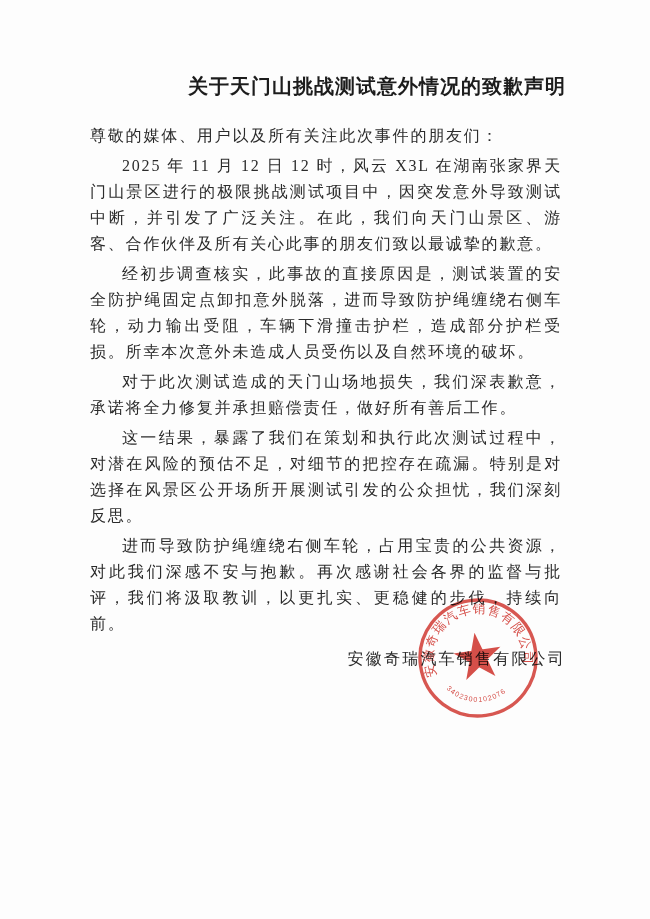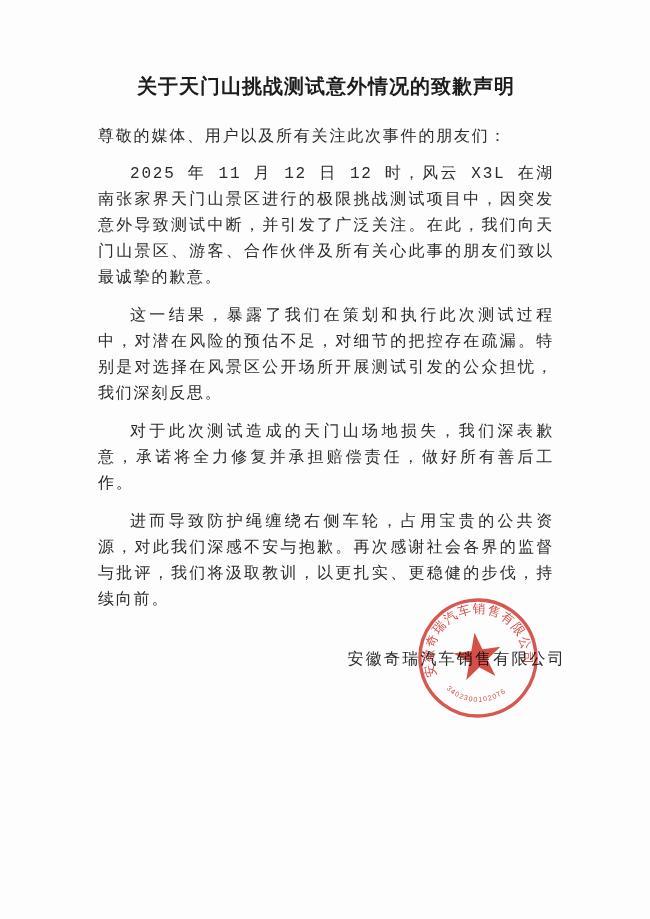--- a/index.html
+++ b/index.html
@@ -19,34 +19,34 @@
     left: 86px; top: 73px;
     width: 480px;
     color: #2b2b2b;
   }
   .doc-title {
     margin: 0 0 24px 0;
     font-family: "Liberation Sans", "DejaVu Sans", sans-serif;
     font-size: 20px;
     font-weight: bold;
     line-height: 26px;
-    text-align: center;
+    text-align: right;
     letter-spacing: 1px;
     color: #1c1c1c;
   }
   .line, .para {
-    margin: 12px;
+    margin: 4px;
     font-size: 16px;
     line-height: 26px;
     letter-spacing: 1.8px;
     text-align: justify;
     text-justify: inter-character;
     color: #2b2b2b;
   }
-  .para { text-indent: 2em; font-family: Liberation Mono, monospace; }
+  .para { text-indent: 2em; }
   .signature {
     position: absolute;
     top: 643px;
     right: 84px;
     text-align: right;
     font-size: 16px;
     line-height: 31px;
     letter-spacing: 2.2px;
     color: #2b2b2b;
   }
@@ -64,24 +64,25 @@
 
 <div class="page">
   <div class="content">
 
     <h1 class="doc-title">关于天门山挑战测试意外情况的致歉声明</h1>
 
     <p class="line">尊敬的媒体、用户以及所有关注此次事件的朋友们：</p>
 
     <p class="para">2025 年 11 月 12 日 12 时，风云 X3L 在湖南张家界天门山景区进行的极限挑战测试项目中，因突发意外导致测试中断，并引发了广泛关注。在此，我们向天门山景区、游客、合作伙伴及所有关心此事的朋友们致以最诚挚的歉意。</p>
 
+    <p class="para">经初步调查核实，此事故的直接原因是，测试装置的安全防护绳固定点卸扣意外脱落，进而导致防护绳缠绕右侧车轮，动力输出受阻，车辆下滑撞击护栏，造成部分护栏受损。所幸本次意外未造成人员受伤以及自然环境的破坏。</p>
+
+    <p class="para">对于此次测试造成的天门山场地损失，我们深表歉意，承诺将全力修复并承担赔偿责任，做好所有善后工作。</p>
 
     <p class="para">这一结果，暴露了我们在策划和执行此次测试过程中，对潜在风险的预估不足，对细节的把控存在疏漏。特别是对选择在风景区公开场所开展测试引发的公众担忧，我们深刻反思。</p>
-
-    <p class="para">对于此次测试造成的天门山场地损失，我们深表歉意，承诺将全力修复并承担赔偿责任，做好所有善后工作。</p>
 
     <p class="para">进而导致防护绳缠绕右侧车轮，占用宝贵的公共资源，对此我们深感不安与抱歉。再次感谢社会各界的监督与批评，我们将汲取教训，以更扎实、更稳健的步伐，持续向前。</p>
 
   </div>
 
   <div class="signature">
     <div>安徽奇瑞汽车销售有限公司</div>
   </div>
 
   <svg class="seal" viewBox="0 0 140 140" aria-hidden="true">

